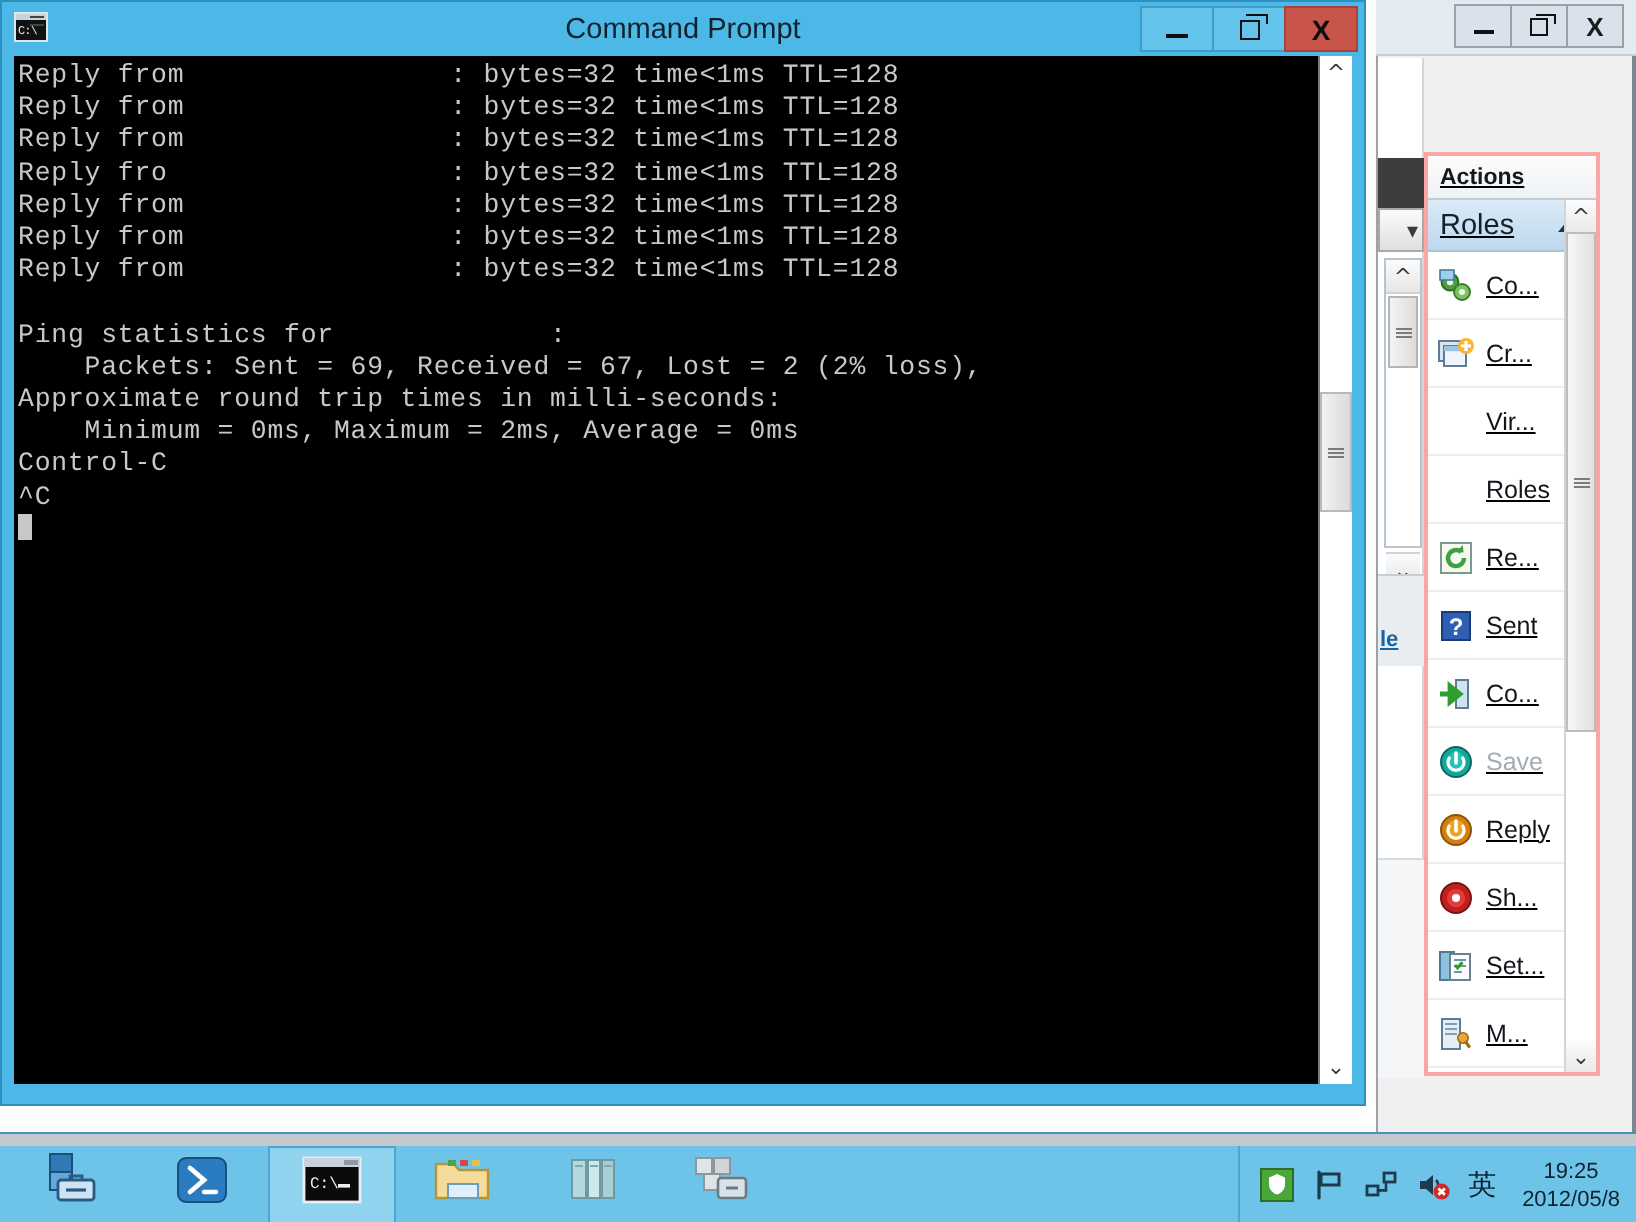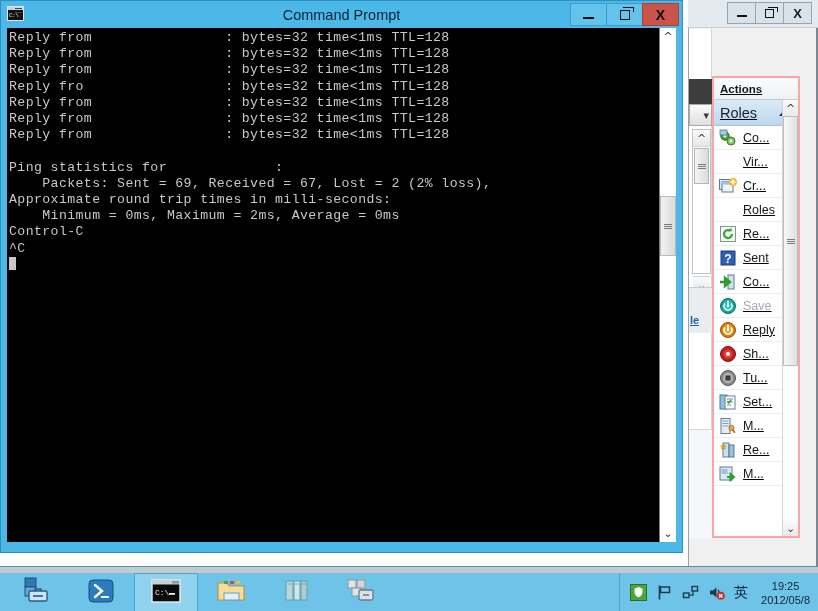--- a/index.html
+++ b/index.html
@@ -100,21 +100,21 @@
     display: flex; align-items: center; padding: 0 6px;
     font-size: 14.5px; color: #14202b;
   }
   .grp-hdr .gname { flex: 1; }
   .grp-hdr .tri {
     width: 0; height: 0; border-left: 5px solid transparent;
     border-right: 5px solid transparent; border-bottom: 6px solid #26333f;
     margin-right: 3px;
   }
   .act-item {
-    height: 24px; display: flex; align-items: center;
+    height: 34px; display: flex; align-items: center;
     padding-left: 5px; border-bottom: 1px solid #eceff2;
     font-size: 12.5px; color: #11161b;
   }
   .act-item.noicon { padding-left: 29px; }
   .act-item.disabled { color: #a4abb2; }
   .act-item .lbl { flex: 1; }
   .act-item .sub {
     width: 0; height: 0; border-top: 4px solid transparent;
     border-bottom: 4px solid transparent; border-left: 6px solid #1b1b1b;
     margin-right: 5px;
@@ -297,39 +297,39 @@
           <circle cx="6" cy="7" r="4.2" fill="#4f9f3f" stroke="#2e6b22" stroke-width="1"></circle>
           <circle cx="6" cy="7" r="1.6" fill="#e8f5e2"></circle>
           <circle cx="12" cy="12" r="4" fill="#7cc45f" stroke="#3b7c2a" stroke-width="1"></circle>
           <circle cx="12" cy="12" r="1.5" fill="#eef8e9"></circle>
           <rect x="1" y="1" width="7" height="5" fill="#9fcfe8" stroke="#46799a" stroke-width="0.8"></rect>
         </svg>
       </span>
       <span class="lbl">Co...</span>
     </div>
 
-    <div class="act-item noicon">
-      <span class="lbl">Vir...</span>
-      <span class="sub"></span>
-    </div>
-
     <div class="act-item">
       <span class="ico">
         <svg width="18" height="18" viewBox="0 0 18 18">
           <rect x="0.5" y="2.5" width="11" height="10" fill="#d7e6f2" stroke="#5d7d96" stroke-width="1"></rect>
           <rect x="3" y="5" width="11" height="10" fill="#eef5fb" stroke="#5d7d96" stroke-width="1"></rect>
           <rect x="3" y="5" width="11" height="2.6" fill="#9dc4de"></rect>
           <circle cx="14" cy="5" r="4" fill="#f7b733"></circle>
           <path d="M14 2.5v5M11.5 5h5" stroke="#fff" stroke-width="1.6"></path>
         </svg>
       </span>
       <span class="lbl">Cr...</span>
     </div>
 
     <div class="act-item noicon">
+      <span class="lbl">Vir...</span>
+      <span class="sub"></span>
+    </div>
+
+    <div class="act-item noicon">
       <span class="lbl">Roles</span>
       <span class="sub"></span>
     </div>
 
     <div class="act-item">
       <span class="ico">
         <svg width="18" height="18" viewBox="0 0 18 18">
           <rect x="1.5" y="1.5" width="15" height="15" fill="#f4faf1" stroke="#7e9a8f" stroke-width="1"></rect>
           <path d="M13 9a4 4 0 1 1-1.4-3" fill="none" stroke="#3fa03f" stroke-width="2.2"></path>
           <path d="M12.4 2.6l0.4 3.6-3.6-0.3z" fill="#3fa03f"></path>
@@ -387,30 +387,20 @@
       <span class="ico">
         <svg width="18" height="18" viewBox="0 0 18 18">
           <circle cx="9" cy="9" r="7.5" fill="#c01f1f" stroke="#7d1010" stroke-width="1"></circle>
           <circle cx="9" cy="9" r="4.6" fill="#e13b3b"></circle>
           <circle cx="9" cy="9" r="2" fill="#ffffff"></circle>
         </svg>
       </span>
       <span class="lbl">Sh...</span>
     </div>
 
-    <div class="act-item">
-      <span class="ico">
-        <svg width="18" height="18" viewBox="0 0 18 18">
-          <circle cx="9" cy="9" r="7.5" fill="#8a8a8a" stroke="#555" stroke-width="1"></circle>
-          <circle cx="9" cy="9" r="5" fill="#b5b5b5"></circle>
-          <rect x="6.5" y="6.5" width="5" height="5" fill="#3a3a3a"></rect>
-        </svg>
-      </span>
-      <span class="lbl">Tu...</span>
-    </div>
 
     <div class="act-item">
       <span class="ico">
         <svg width="18" height="18" viewBox="0 0 18 18">
           <rect x="1" y="2" width="7" height="14" fill="#8fc0dd" stroke="#4c7b99" stroke-width="1"></rect>
           <rect x="6" y="3" width="10" height="13" fill="#fbfcfd" stroke="#6c808f" stroke-width="1"></rect>
           <path d="M8 6h6M8 9h6M8 12h4" stroke="#7793a6" stroke-width="1"></path>
           <path d="M8.5 8.5l1.3 1.4 2.4-2.8" stroke="#2f9e2f" stroke-width="1.6" fill="none"></path>
         </svg>
       </span>

